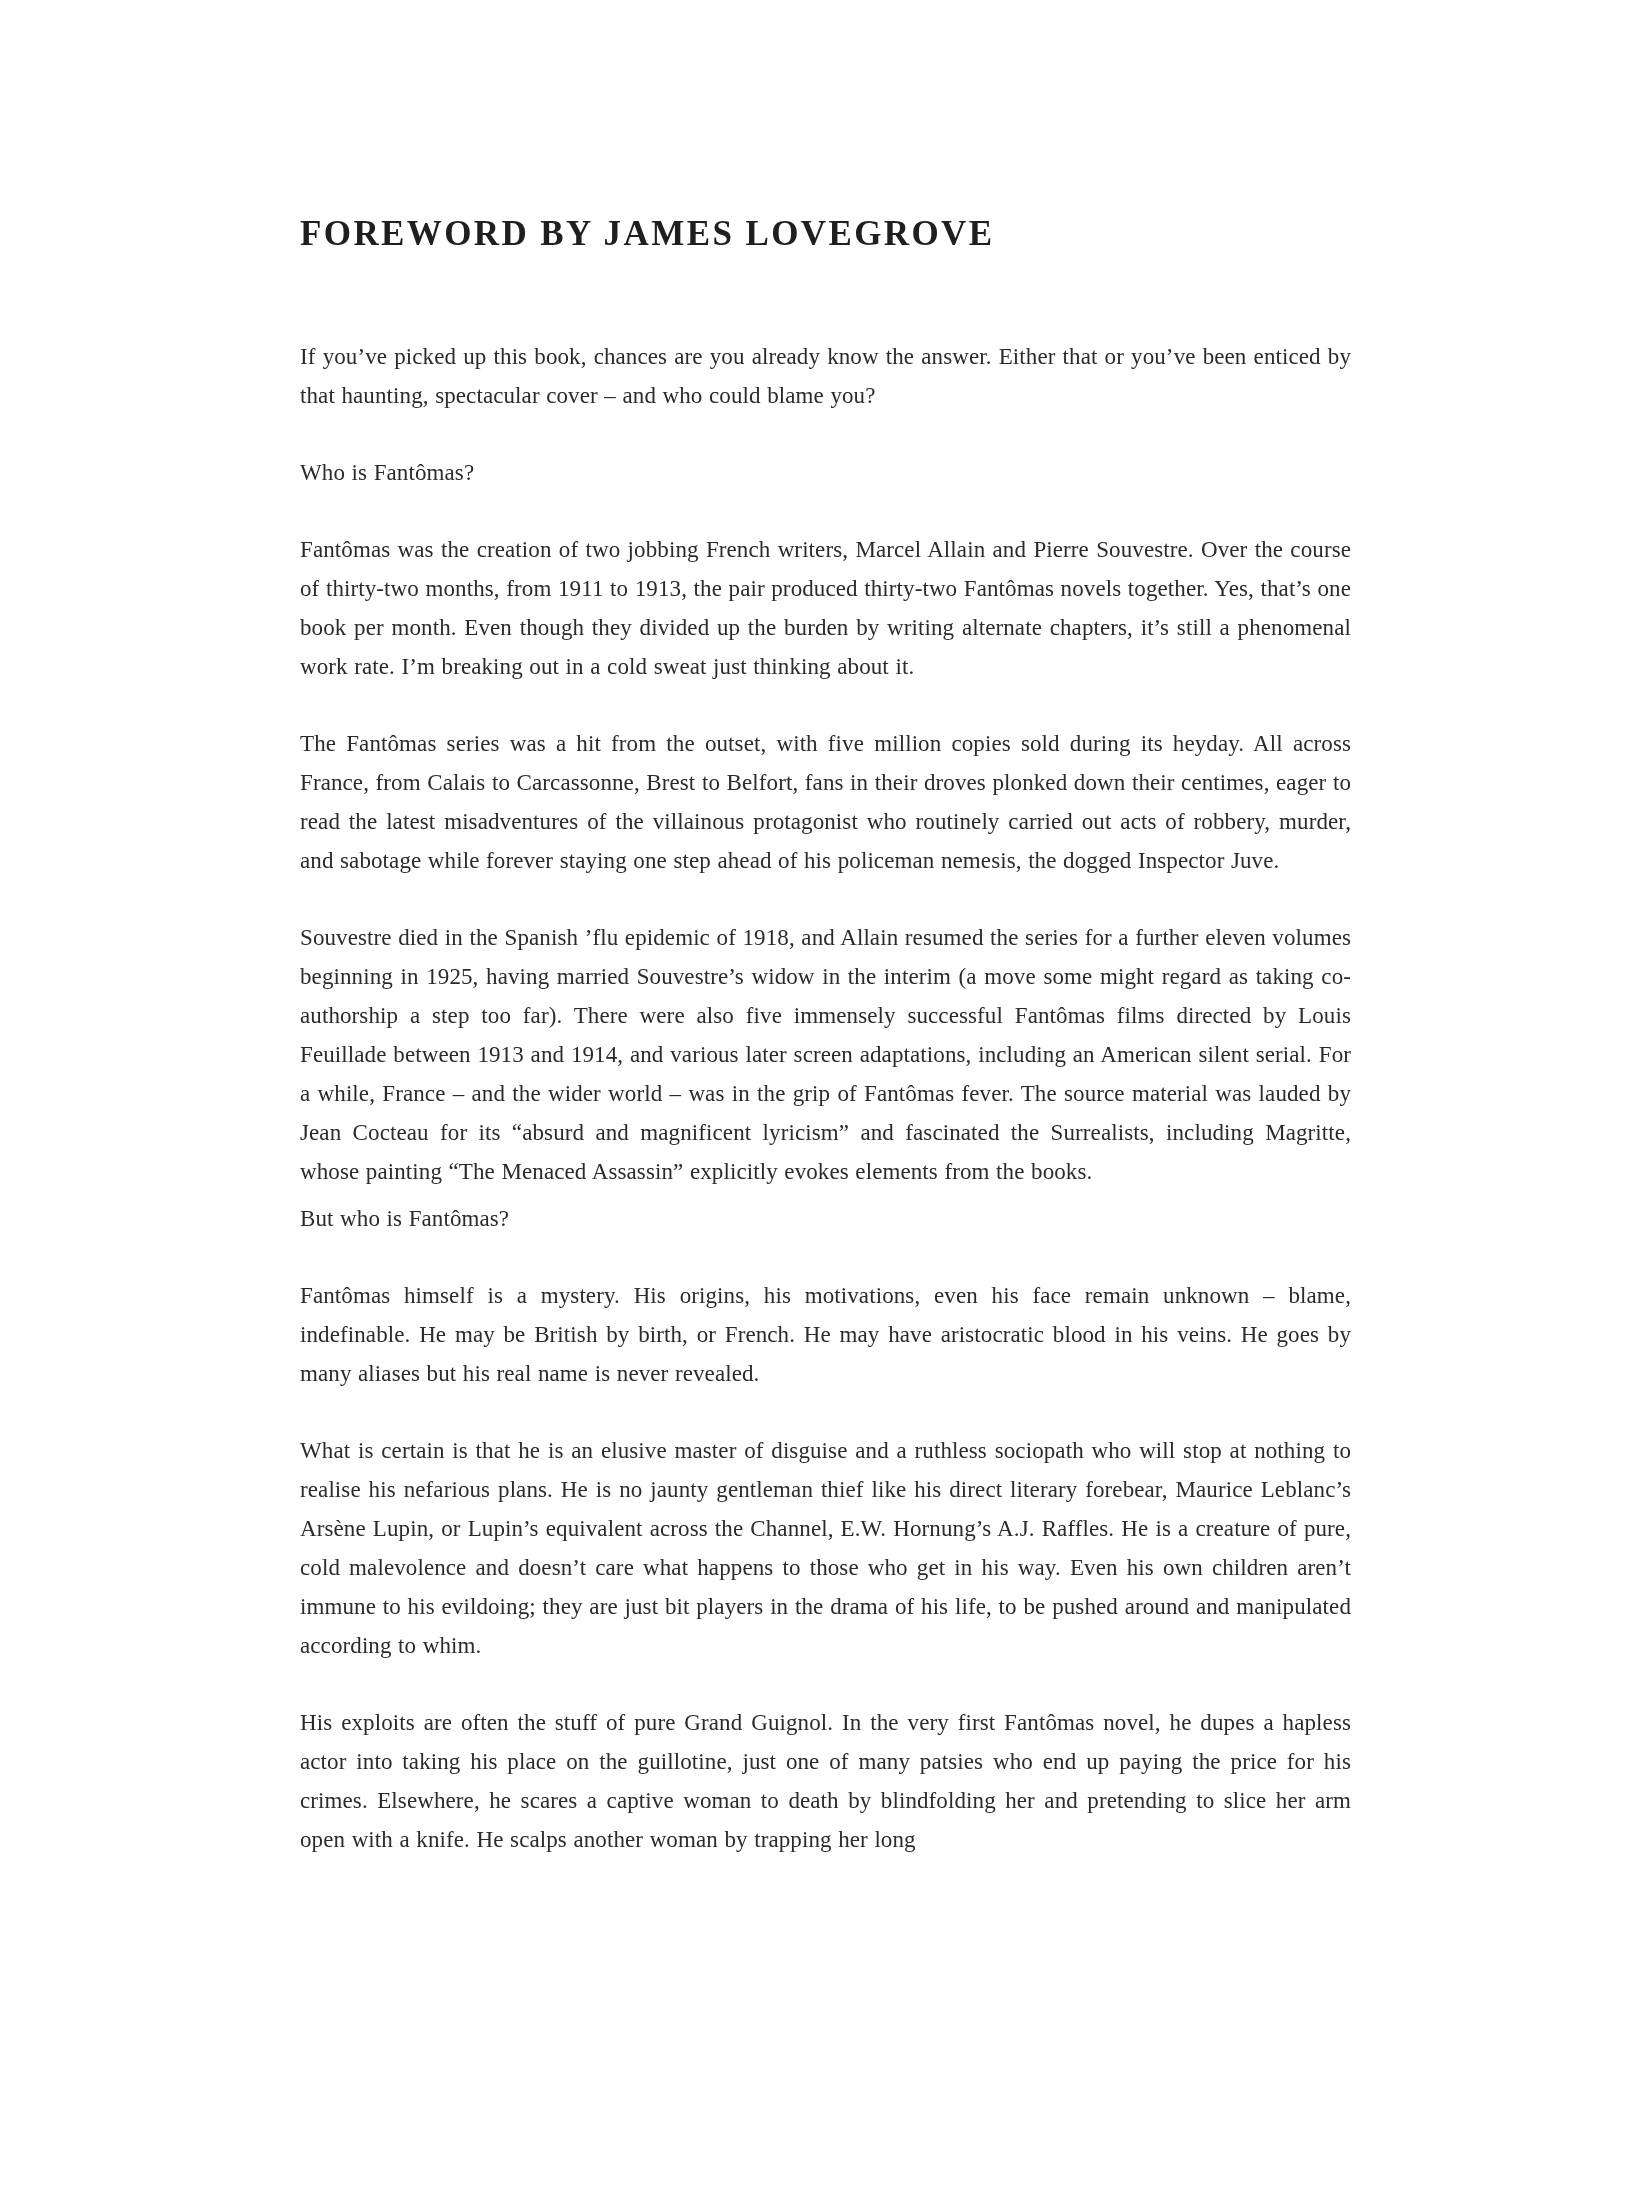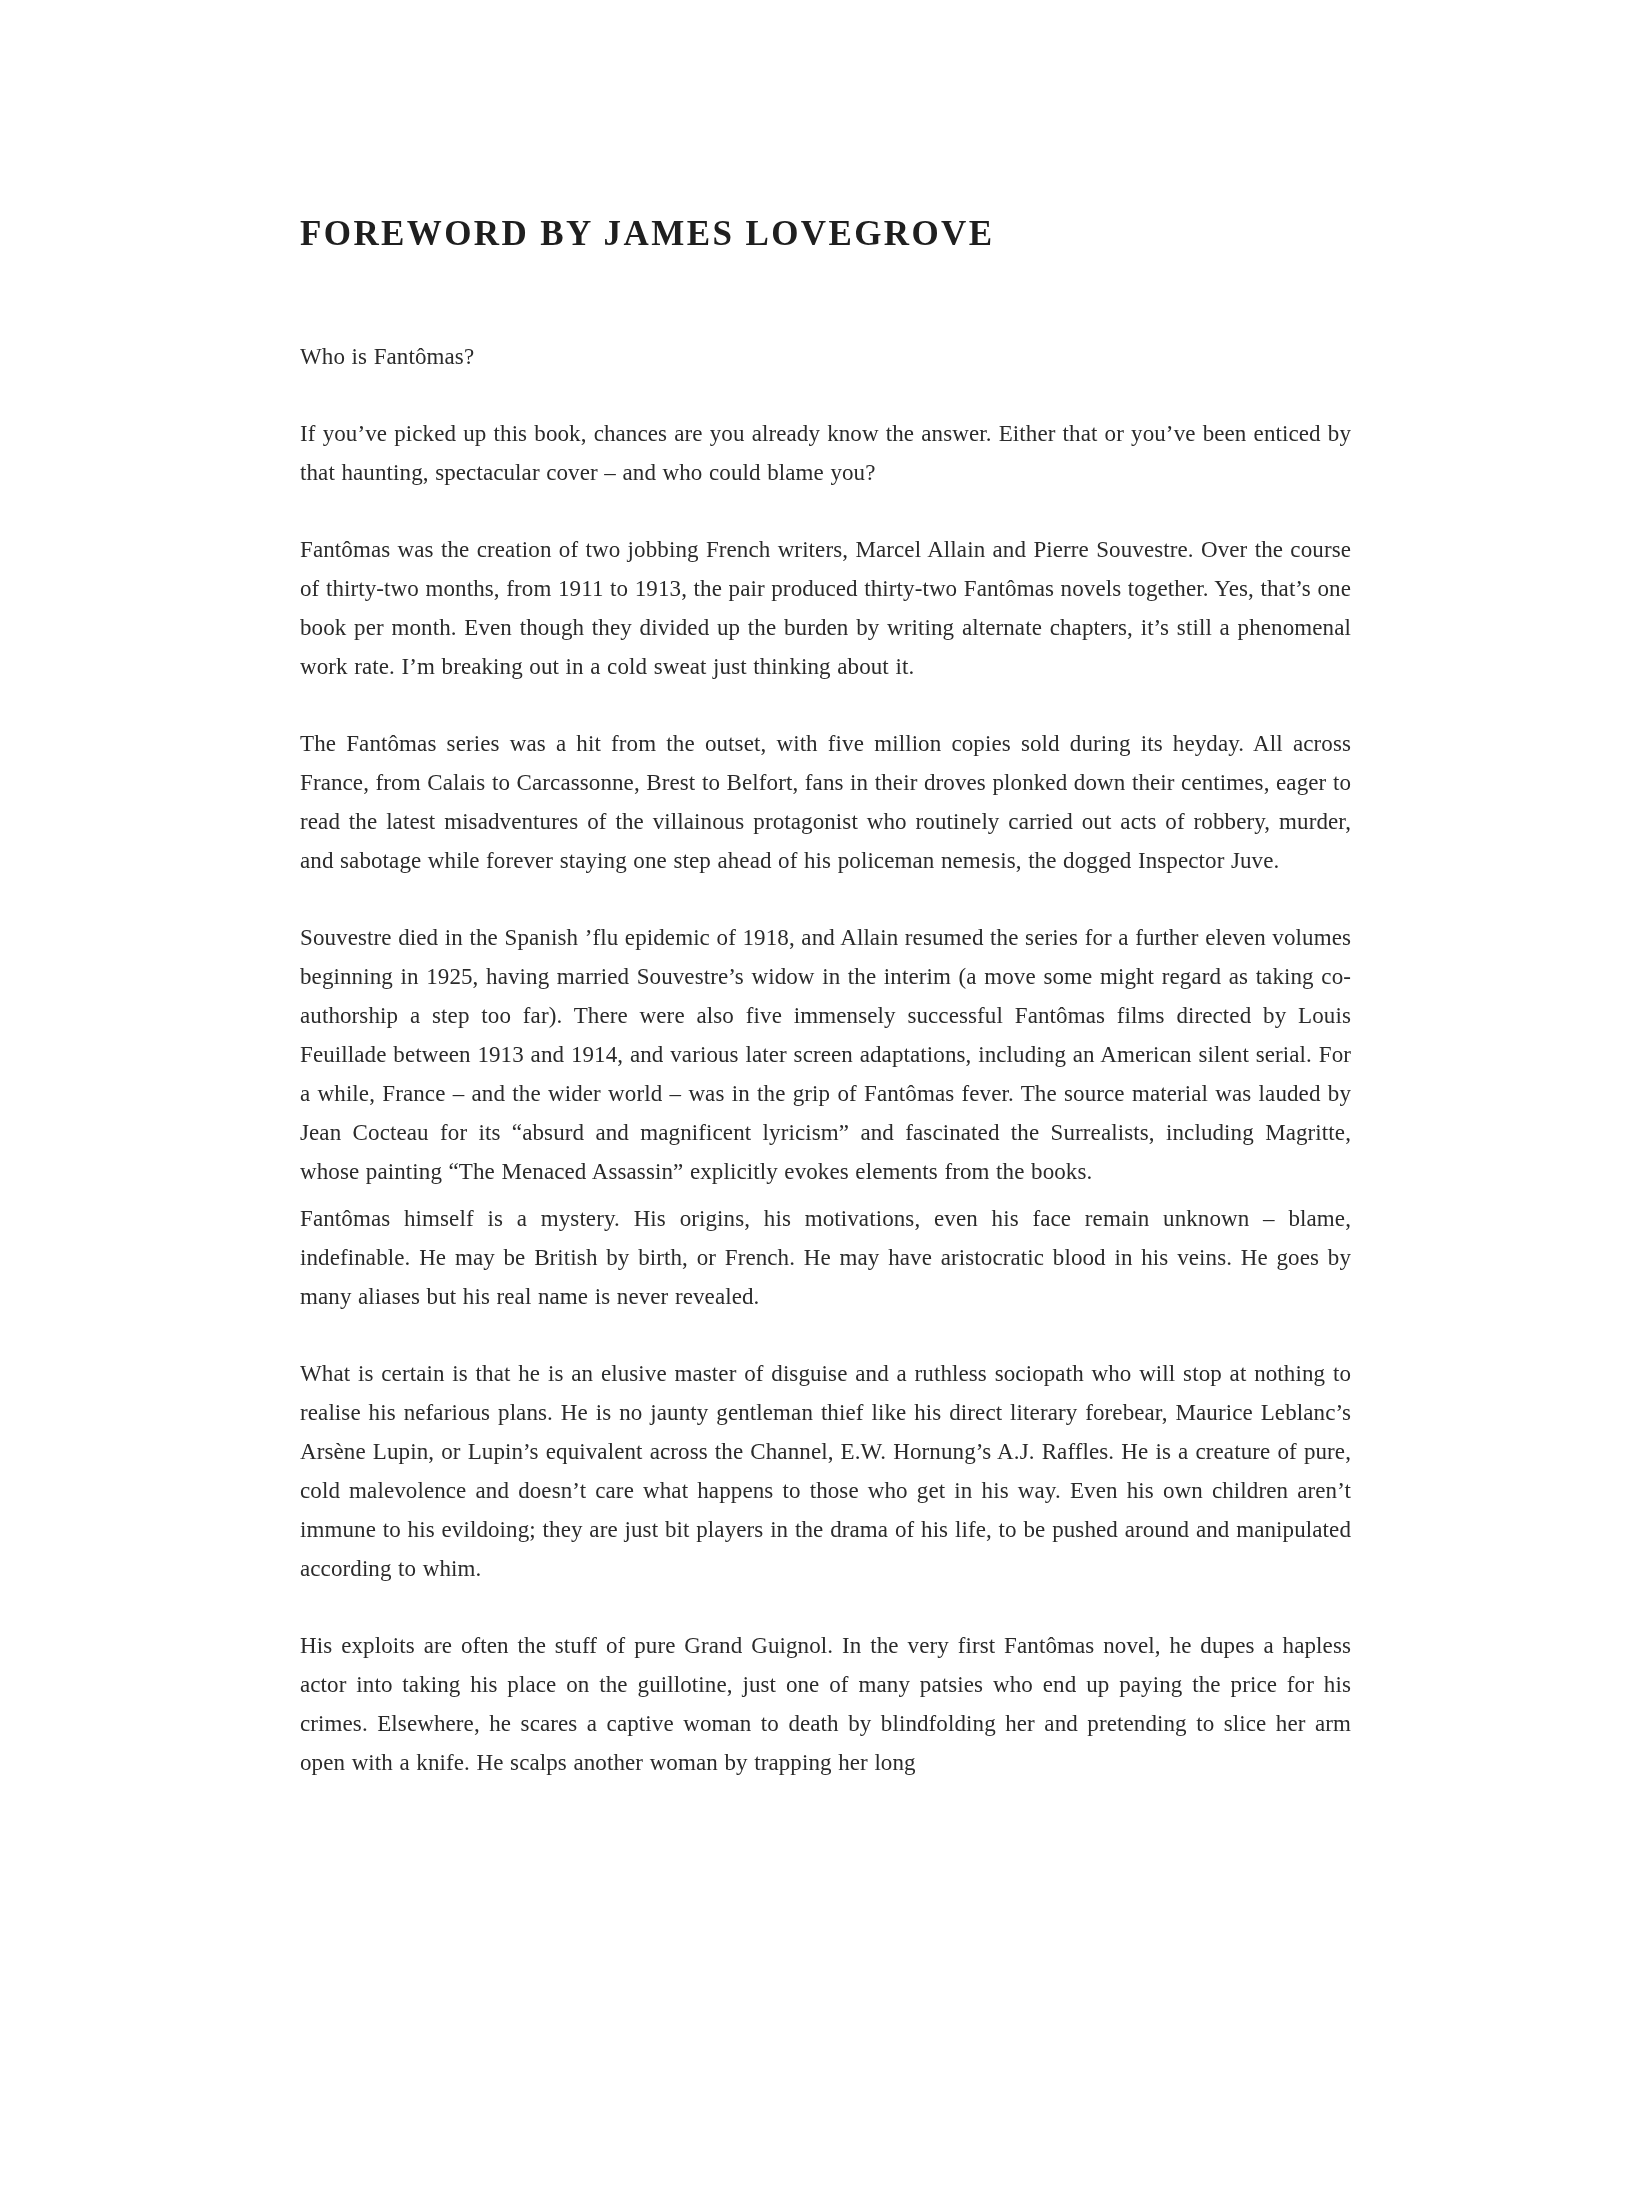--- a/index.html
+++ b/index.html
@@ -49,30 +49,31 @@
   .para.short {
     text-align: left;
   }
 </style>
 </head>
 <body>
 
 <div class="page">
   <h1 class="title">FOREWORD BY JAMES LOVEGROVE</h1>
 
+  <p class="para">If you’ve picked up this book, chances are you already know the answer. Either that or you’ve been enticed by that haunting, spectacular cover – and who could blame you?</p>
+
   <p class="para short">Who is Fantômas?</p>
-
-  <p class="para">If you’ve picked up this book, chances are you already know the answer. Either that or you’ve been enticed by that haunting, spectacular cover – and who could blame you?</p>
 
   <p class="para">Fantômas was the creation of two jobbing French writers, Marcel Allain and Pierre Souvestre. Over the course of thirty-two months, from 1911 to 1913, the pair produced thirty-two Fantômas novels together. Yes, that’s one book per month. Even though they divided up the burden by writing alternate chapters, it’s still a phenomenal work rate. I’m breaking out in a cold sweat just thinking about it.</p>
 
   <p class="para">The Fantômas series was a hit from the outset, with five million copies sold during its heyday. All across France, from Calais to Carcassonne, Brest to Belfort, fans in their droves plonked down their centimes, eager to read the latest misadventures of the villainous protagonist who routinely carried out acts of robbery, murder, and sabotage while forever staying one step ahead of his policeman nemesis, the dogged Inspector Juve.</p>
 
   <p class="para no-gap-after">Souvestre died in the Spanish ’flu epidemic of 1918, and Allain resumed the series for a further eleven volumes beginning in 1925, having married Souvestre’s widow in the interim (a move some might regard as taking co-authorship a step too far). There were also five immensely successful Fantômas films directed by Louis Feuillade between 1913 and 1914, and various later screen adaptations, including an American silent serial. For a while, France – and the wider world – was in the grip of Fantômas fever. The source material was lauded by Jean Cocteau for its “absurd and magnificent lyricism” and fascinated the Surrealists, including Magritte, whose painting “The Menaced Assassin” explicitly evokes elements from the books.</p>
 
+  <p class="para short">But who is Fantômas?</p>
 
   <p class="para">Fantômas himself is a mystery. His origins, his motivations, even his face remain unknown – blame, indefinable. He may be British by birth, or French. He may have aristocratic blood in his veins. He goes by many aliases but his real name is never revealed.</p>
 
   <p class="para">What is certain is that he is an elusive master of disguise and a ruthless sociopath who will stop at nothing to realise his nefarious plans. He is no jaunty gentleman thief like his direct literary forebear, Maurice Leblanc’s Arsène Lupin, or Lupin’s equivalent across the Channel, E.W. Hornung’s A.J. Raffles. He is a creature of pure, cold malevolence and doesn’t care what happens to those who get in his way. Even his own children aren’t immune to his evildoing; they are just bit players in the drama of his life, to be pushed around and manipulated according to whim.</p>
 
   <p class="para">His exploits are often the stuff of pure Grand Guignol. In the very first Fantômas novel, he dupes a hapless actor into taking his place on the guillotine, just one of many patsies who end up paying the price for his crimes. Elsewhere, he scares a captive woman to death by blindfolding her and pretending to slice her arm open with a knife. He scalps another woman by trapping her long</p>
 </div>
 
 
 </body></html>

